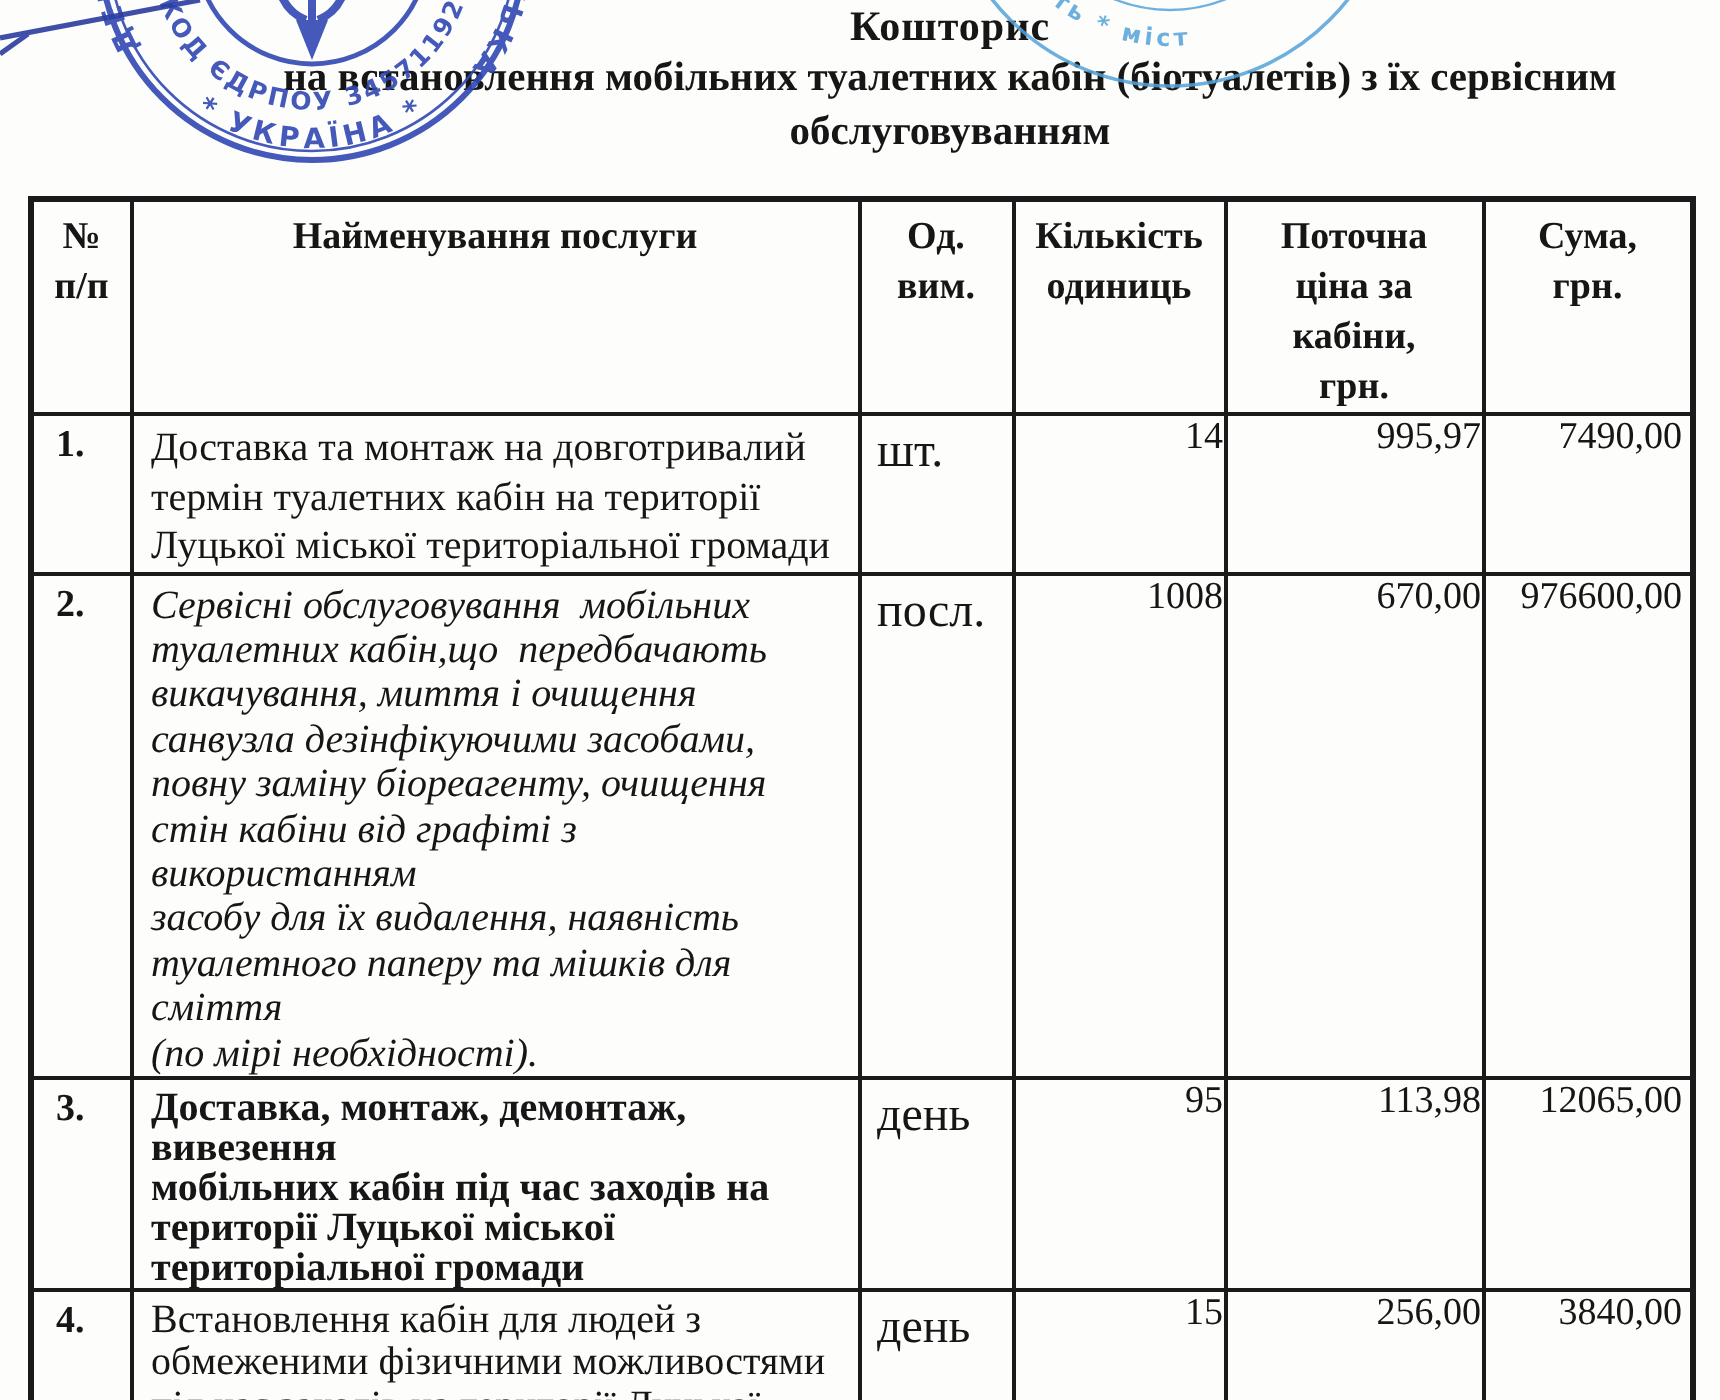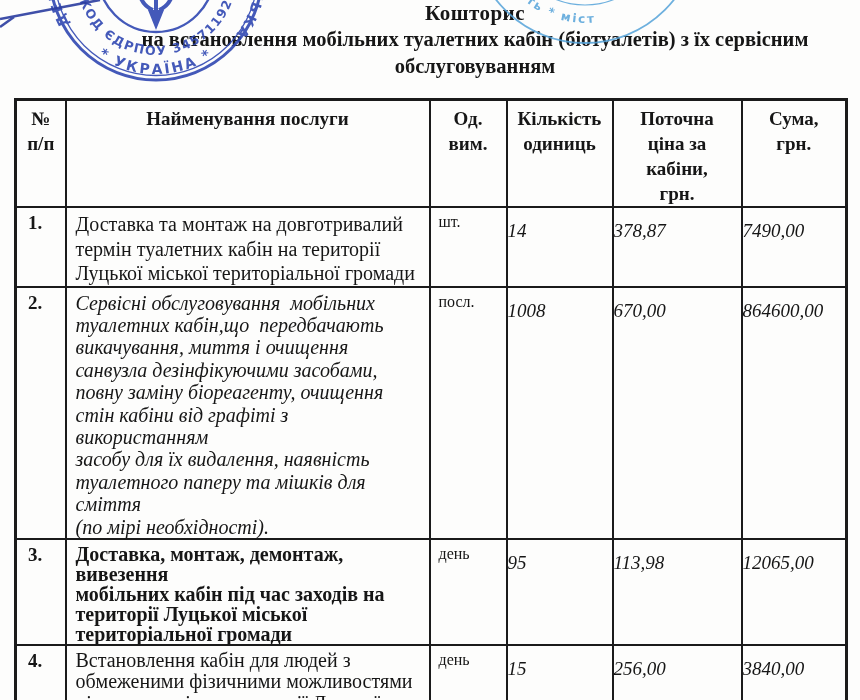--- a/index.html
+++ b/index.html
@@ -19,22 +19,22 @@
   th{font-size:19px;line-height:25px;padding-top:5px;text-align:center;font-weight:bold;}
   th span{display:block;}
   tr.hdr{height:92px;}
   tr.r1{height:77px;} tr.r2{height:205px;} tr.r3{height:98px;} tr.r4{height:83px;}
   td.num{font-weight:bold;font-size:19px;padding:4px 0 0 11px;}
   td.desc{font-size:20px;padding:4px 6px 0 9px;white-space:pre-wrap;}
   tr.r1 td.desc{line-height:24.5px;}
   tr.r2 td.desc{line-height:22.4px;font-style:italic;}
   tr.r3 td.desc{line-height:20px;font-weight:bold;}
   tr.r4 td.desc{line-height:21.5px;}
-  td.unit{font-size:16px;padding:5px 0 0 8px;}
-  td.qty,td.price,td.sum{font-size:19px;text-align:left;padding-top:12px;font-style:italic;}
+  td.unit{font-size:24px;padding:5px 0 0 8px;}
+  td.qty,td.price,td.sum{font-size:19px;text-align:right;padding-top:0;}
   td.sum{padding-right:4px;}
   tr.total-row{height:39px;}
   td.total-cell{position:relative;border-left:3px solid #1b1b1b;border-right:3px solid #1b1b1b;}
   .total-label{position:absolute;left:228px;top:4px;font-weight:bold;font-size:20px;}
   .total-value{position:absolute;right:20px;top:3px;font-weight:bold;font-size:20px;}
 
   
   svg.stamps{position:absolute;left:0;top:0;pointer-events:none;z-index:5;}
   .seal-text{font-family:"DejaVu Sans", sans-serif;font-weight:bold;}
 </style>
@@ -87,39 +87,39 @@
       </th>
     </tr>
 
     <tr class="r1">
       <td class="num">1.</td>
       <td class="desc">Доставка та монтаж на довготривалий
 термін туалетних кабін на території
 Луцької міської територіальної громади</td>
       <td class="unit">шт.</td>
       <td class="qty">14</td>
-      <td class="price">378,87</td>
+      <td class="price">995,97</td>
       <td class="sum">7490,00</td>
     </tr>
 
     <tr class="r2">
       <td class="num">2.</td>
       <td class="desc">Сервісні обслуговування  мобільних
 туалетних кабін,що  передбачають
 викачування, миття і очищення
 санвузла дезінфікуючими засобами,
 повну заміну біореагенту, очищення
 стін кабіни від графіті з використанням
 засобу для їх видалення, наявність
 туалетного паперу та мішків для сміття
 (по мірі необхідності).</td>
       <td class="unit">посл.</td>
       <td class="qty">1008</td>
       <td class="price">670,00</td>
-      <td class="sum">864600,00</td>
+      <td class="sum">976600,00</td>
     </tr>
 
     <tr class="r3">
       <td class="num">3.</td>
       <td class="desc">Доставка, монтаж, демонтаж, вивезення
 мобільних кабін під час заходів на
 території Луцької міської
 територіальної громади</td>
       <td class="unit">день</td>
       <td class="qty">95</td>

